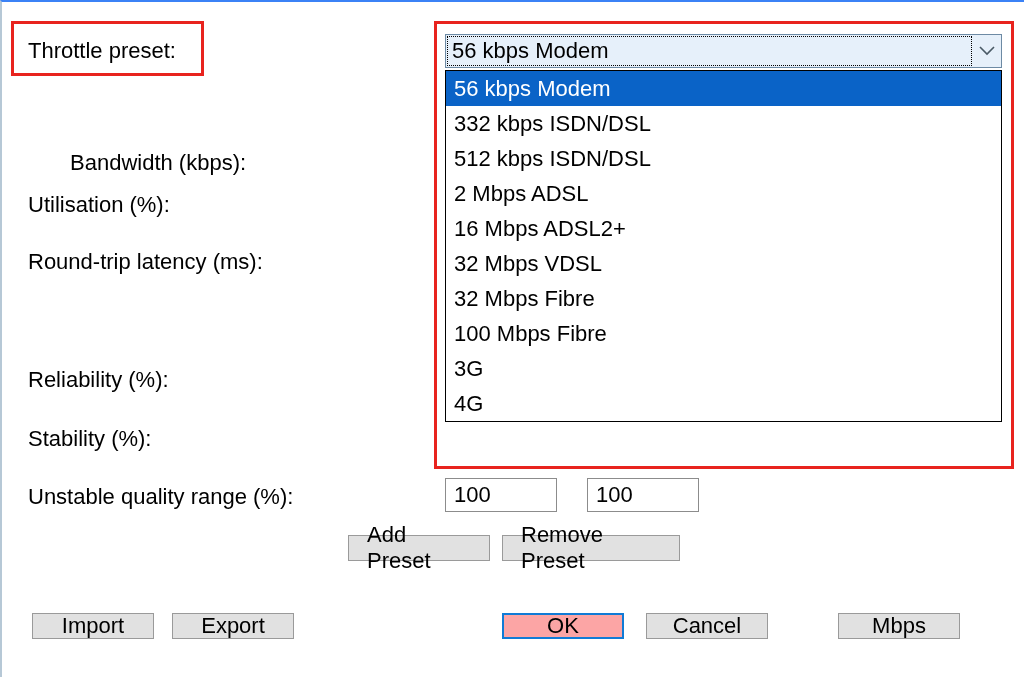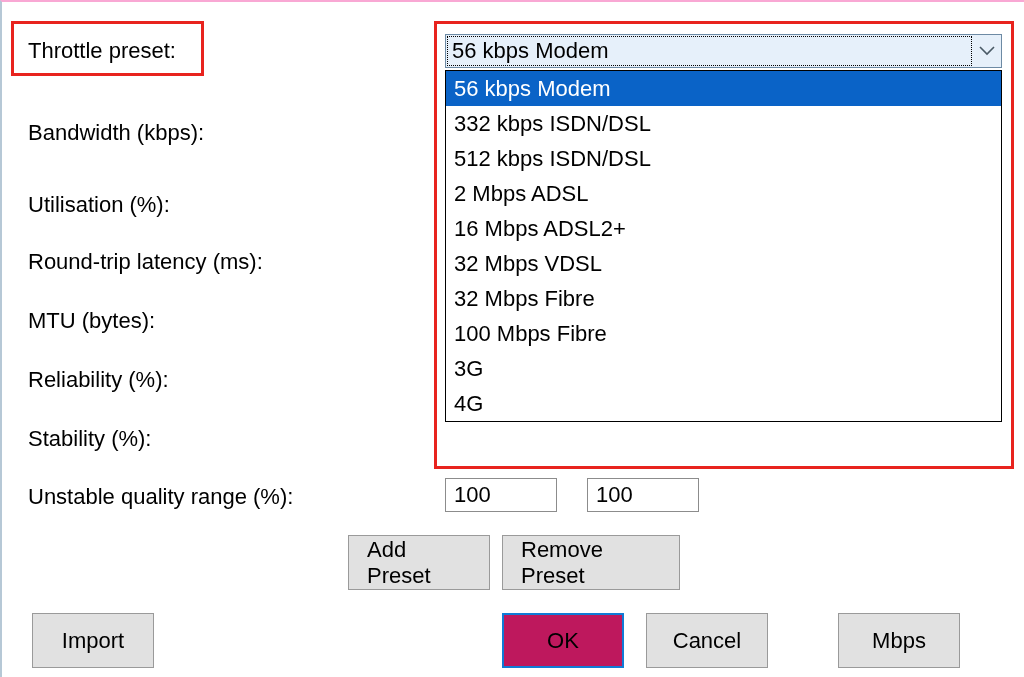--- a/index.html
+++ b/index.html
@@ -9,21 +9,21 @@
     font-family: "Segoe UI", Tahoma, Arial, sans-serif;
     font-size: 22px;
     background: #fff;
     color: #000;
     overflow: hidden;
   }
   .window {
     position: relative;
     width: 1024px; height: 677px;
     border-left: 2px solid #b6c8d6;
-    border-top: 2px solid #f9a8d4;
+    border-top: 2px solid #3b82f6;
     background: #fff;
   }
 
   
   .redbox {
     position: absolute;
     border: 3px solid #e8231e;
     pointer-events: none;
   }
 
@@ -92,44 +92,43 @@
     border: 1px solid #8c8c8c;
     background: #fff;
     padding: 0 8px;
     display: flex; align-items: center;
     font-size: 22px;
   }
 
   
   .btn {
     position: absolute;
-    height: 55px;
+    height: 26px;
     border: 1px solid #9a9a9a;
     background: #e1e1e1;
     display: flex; align-items: center; justify-content: center;
     font-size: 22px;
     padding: 0 18px;
     user-select: none;
     cursor: default;
   }
   .btn.primary {
-    background: #be185d;
+    background: #fca5a5;
     border: 2px solid #107bd6;
   }
 </style>
 </head>
 <body>
 
 <div class="window">
 
   <div class="label" style="top:36px;">Throttle preset:</div>
-  <div class="label" style="top:118px;">Bandwidth (kbps):</div>
+  <div class="label" style="top:148px;margin-left:42px;">Bandwidth (kbps):</div>
   <div class="label" style="top:190px;">Utilisation (%):</div>
   <div class="label" style="top:247px;">Round-trip latency (ms):</div>
-  <div class="label" style="top:306px;">MTU (bytes):</div>
   <div class="label" style="top:365px;">Reliability (%):</div>
   <div class="label" style="top:424px;">Stability (%):</div>
   <div class="label" style="top:482px;">Unstable quality range (%):</div>
 
   <div class="numrow" style="top:476px;">
     <div class="numbox">100</div>
     <div class="numbox">100</div>
   </div>
 
   <div class="combo">
@@ -156,18 +155,19 @@
       <div class="dropdown-item">4G</div>
     </div>
 
   <div class="redbox" style="left:9px;  top:19px;  width:193px; height:55px;"></div>
   <div class="redbox" style="left:432px; top:19px; width:580px; height:448px;"></div>
 
   <div class="btn" style="left:346px; top:533px; width:142px;">Add Preset</div>
   <div class="btn" style="left:500px; top:533px; width:178px;">Remove Preset</div>
 
   <div class="btn" style="left:30px;  top:611px; width:122px;">Import</div>
+  <div class="btn" style="left:170px; top:611px; width:122px;">Export</div>
 
   <div class="btn primary" style="left:500px; top:611px; width:122px;">OK</div>
   <div class="btn" style="left:644px; top:611px; width:122px;">Cancel</div>
   <div class="btn" style="left:836px; top:611px; width:122px;">Mbps</div>
 
 </div>
 
 </body></html>

